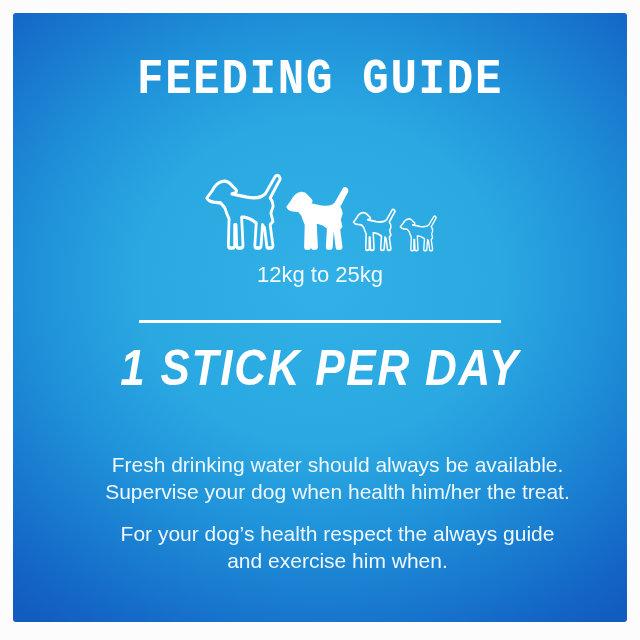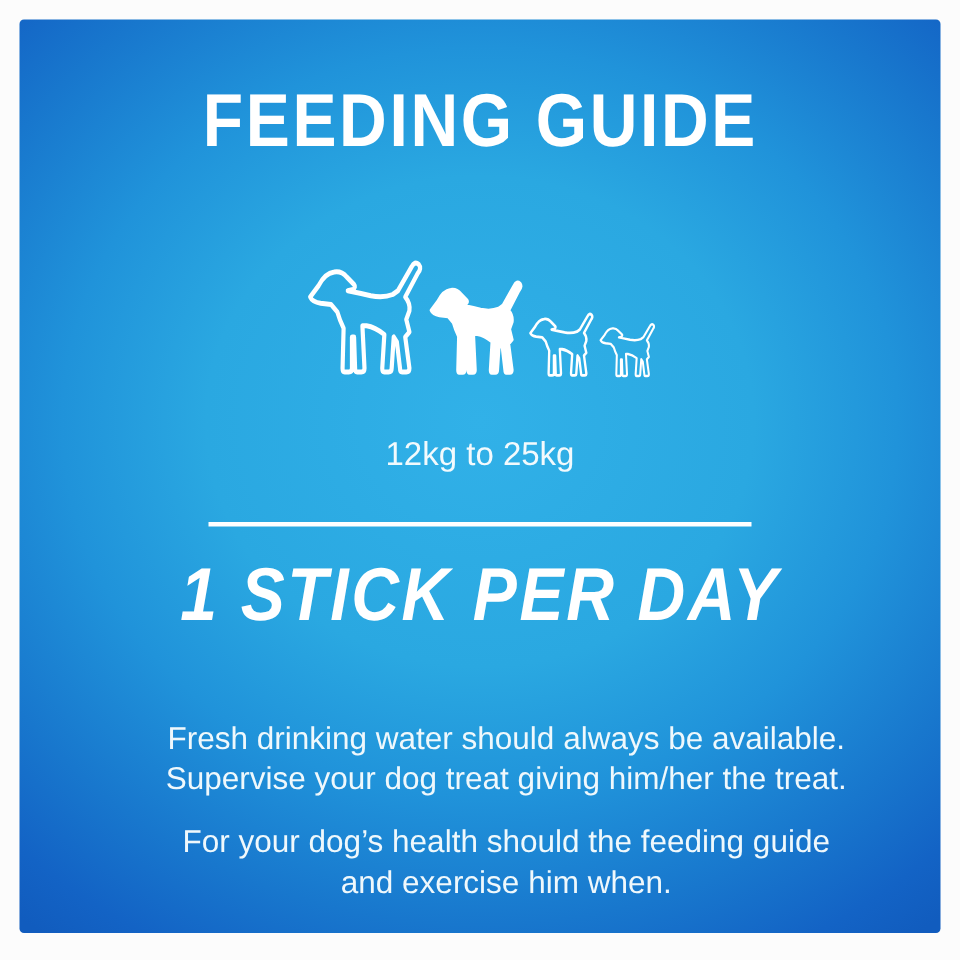--- a/index.html
+++ b/index.html
@@ -34,20 +34,21 @@
         #1877cd 78%,
         #1363c5 92%,
         #115cbe 100%);
     text-align: center;
     color: #ffffff;
   }
   .title {
     margin-top: 42px;
     line-height: 50px;
     height: 50px;
+    font-family: Liberation Mono, monospace;
   }
   .condensed {
     display: inline-block;
     font-size: 50px;
     font-weight: bold;
     letter-spacing: 2px;
     transform: scaleX(0.88);
     transform-origin: 50% 50%;
     white-space: nowrap;
     color: #ffffff;
@@ -69,21 +70,21 @@
     stroke-linecap: round;
   }
   svg.dog-filled {
     fill: #ffffff;
     stroke: #ffffff;
     stroke-width: 3;
     stroke-linejoin: round;
     stroke-linecap: round;
   }
   .weight-range {
-    margin-top: 36px;
+    margin-top: 8px;
     font-size: 22px;
     line-height: 28px;
     color: #f2fafd;
   }
   .divider {
     width: 362px;
     height: 3px;
     background: #ffffff;
     margin: 31px auto 0 auto;
   }
@@ -143,22 +144,22 @@
     <div class="weight-range">12kg to 25kg</div>
 
     <div class="divider"></div>
 
     <div class="serving">
       <span class="condensed">1 STICK PER DAY</span>
     </div>
 
     <div class="note note-1">
       <span>Fresh drinking water should always be available.</span>
-      <span>Supervise your dog treat giving him/her the treat.</span>
+      <span>Supervise your dog when health him/her the treat.</span>
     </div>
 
     <div class="note note-2">
-      <span>For your dog’s health should the feeding guide</span>
+      <span>For your dog’s health respect the always guide</span>
       <span>and exercise him when.</span>
     </div>
 
   </div>
 </div>
 
 </body></html>

